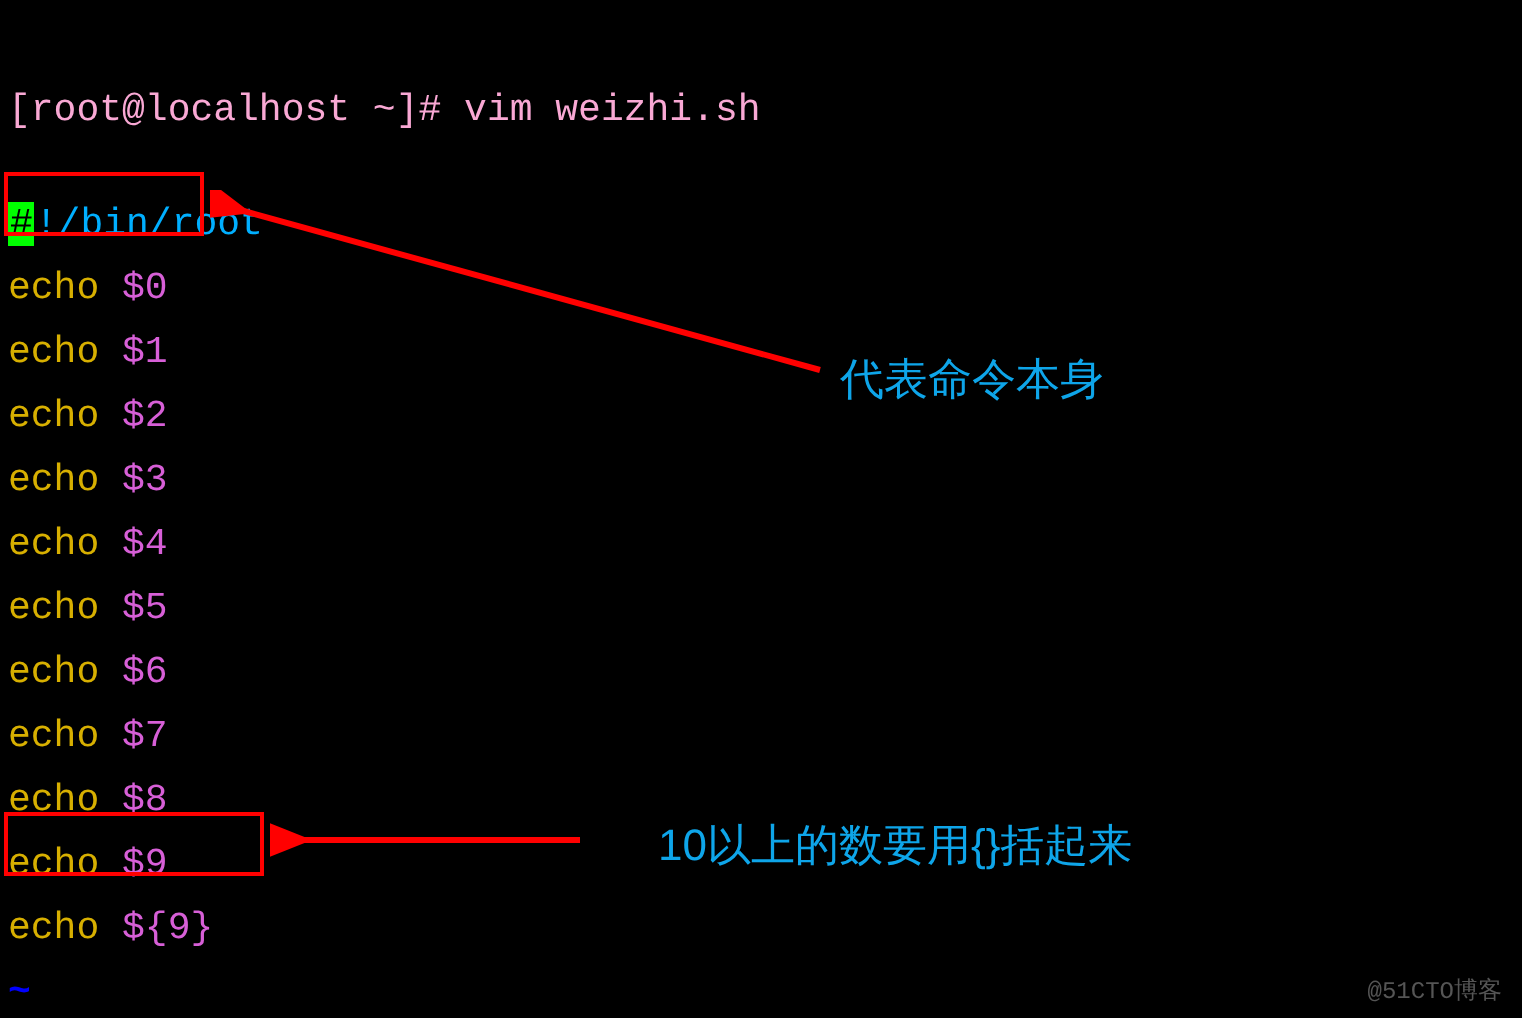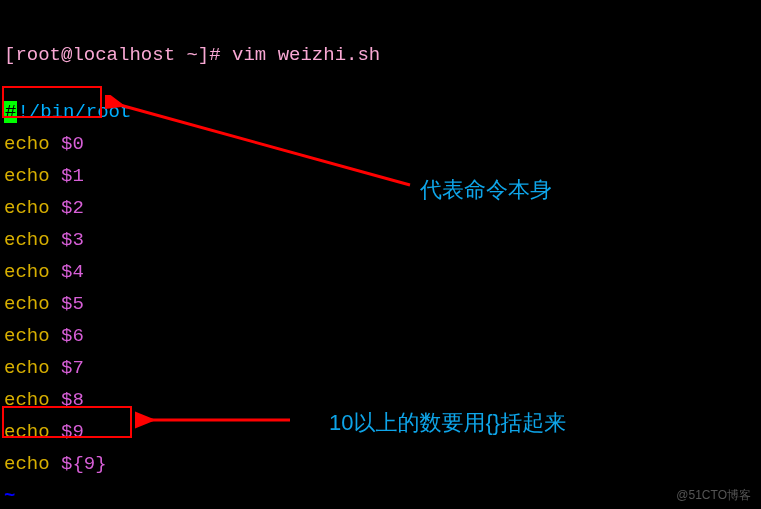--- a/index.html
+++ b/index.html
@@ -61,21 +61,21 @@
     .arrow {
       position: absolute;
       pointer-events: none;
     }
     .watermark {
       position: absolute;
       right: 10px;
       bottom: 5px;
       color: #555;
       font-size: 12px;
-      font-family: Liberation Sans, sans-serif;
+      font-family: Liberation Mono, monospace;
       margin-left: 44px;
     }
   </style>
 </head>
 <body>
 
 <div class="prompt-line">[root@localhost ~]# vim weizhi.sh</div>
 
 <div class="code-line">
   <span class="cursor-block">#</span>

